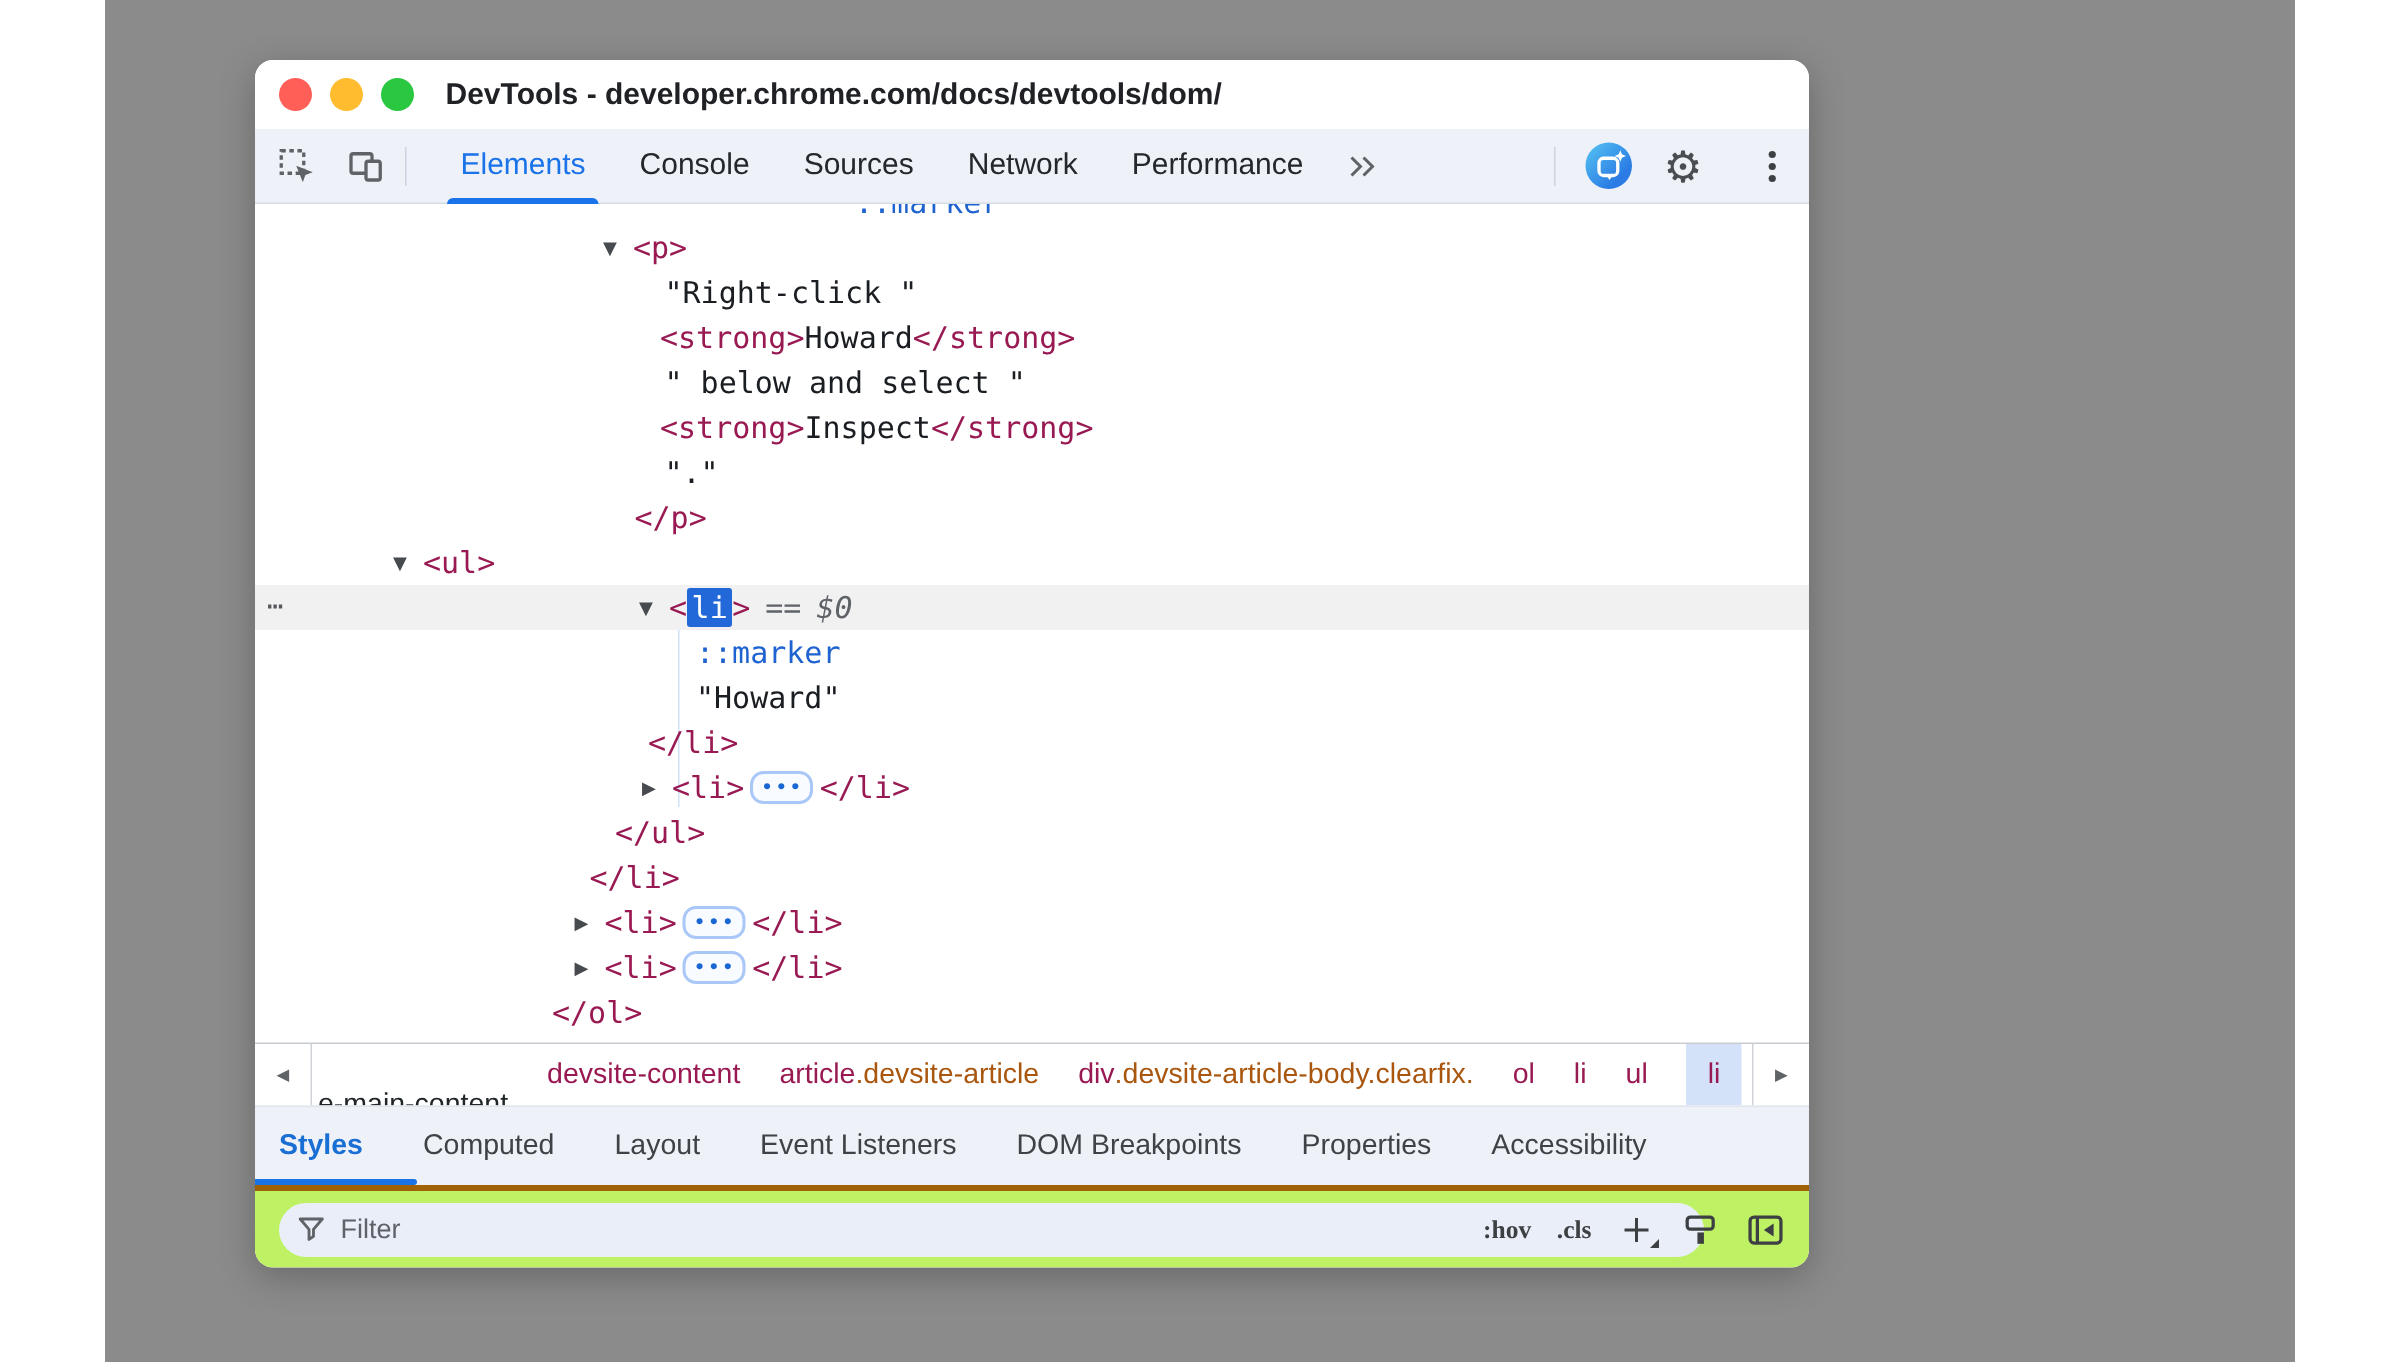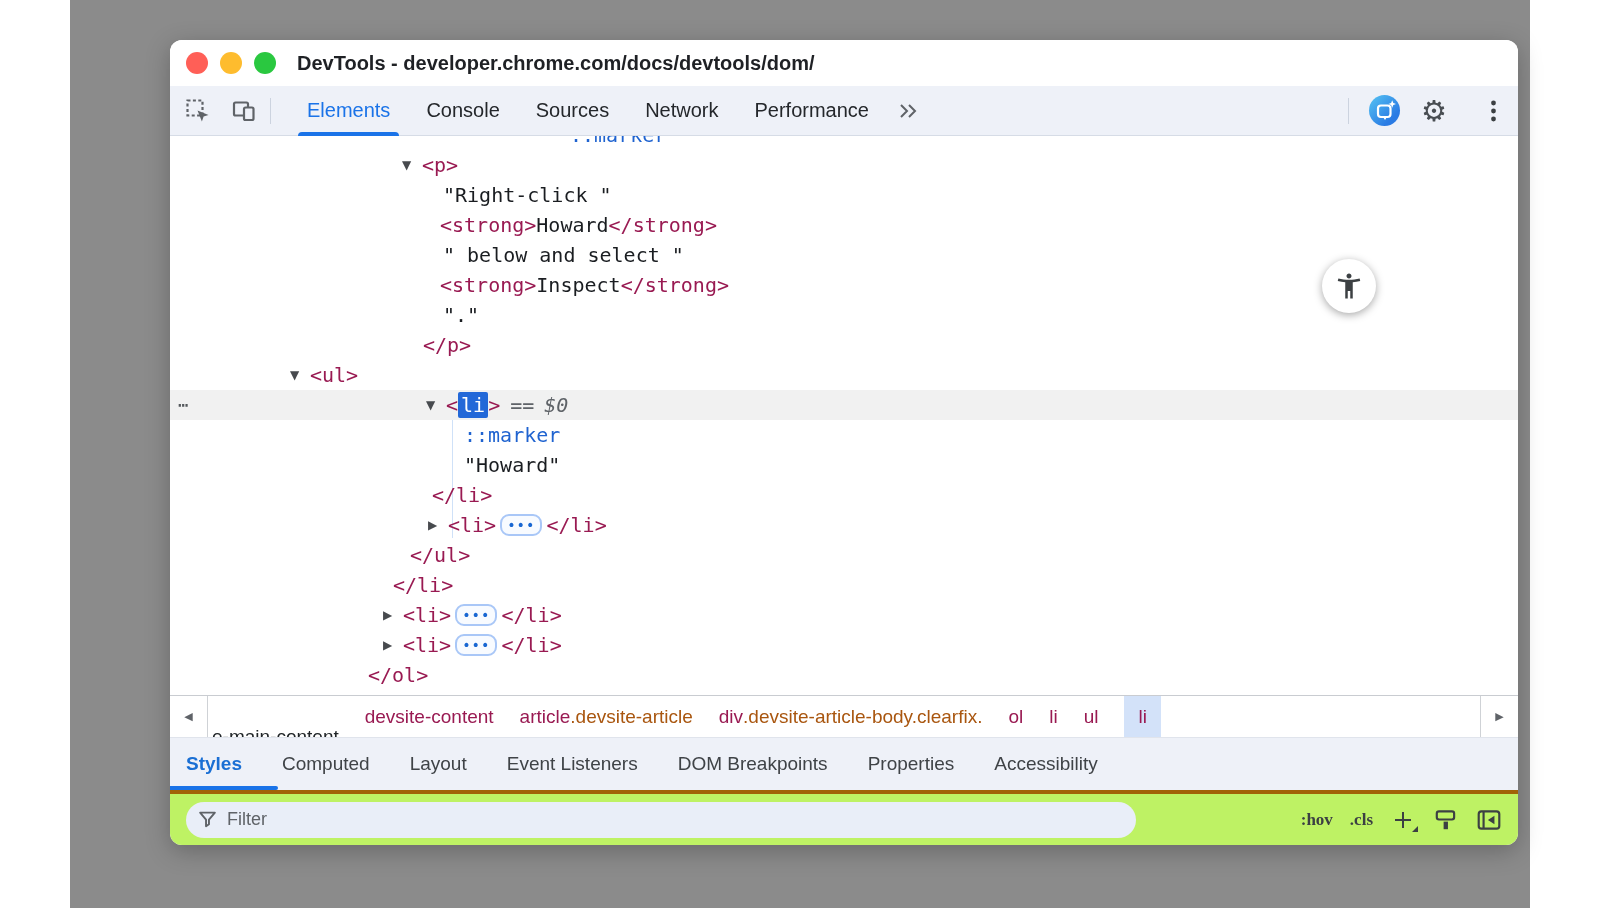--- a/index.html
+++ b/index.html
@@ -1,19 +1,19 @@
 <!DOCTYPE html>
 <html><head>
 <meta charset="utf-8">
 <style>
   * { margin:0; padding:0; box-sizing:border-box; }
   html,body { width:1600px; height:908px; background:#ffffff; overflow:hidden;
     font-family:"Liberation Sans", sans-serif; }
   .backdrop { position:absolute; left:70px; top:0; width:1460px; height:908px; background:#8b8b8b; }
-  .window { position:absolute; left:170px; top:40px; width:1348px; height:805px;
+  .window { position:absolute; left:170px; top:40px; width:1036px; height:805px;
     background:#ffffff; border-radius:12px; overflow:hidden;
     box-shadow:0 6px 24px rgba(0,0,0,0.25); }
 
   
   .titlebar { height:46px; background:#ffffff; display:flex; align-items:center; position:relative; }
   .lights { display:flex; gap:12px; padding-left:16px; }
   .light { width:22px; height:22px; border-radius:50%; }
   .titlebar .title { position:absolute; left:127px; font-size:20px; font-weight:bold; color:#1f2125; }
 
   
@@ -158,21 +158,21 @@
     <div class="guide"></div>
     <div id="tree-rows">
         <div class="row clipped" style="padding-left: 400px;"><span class="seg-pseudo">::marker</span></div>
         <div class="row" style="padding-left: 232px;"><span class="arrow">▼</span><span class="seg-tag">&lt;p&gt;</span></div>
         <div class="row" style="padding-left: 273px;"><span class="seg-text">"Right-click "</span></div>
         <div class="row" style="padding-left: 270px;"><span class="seg-tag">&lt;strong&gt;</span><span class="seg-text">Howard</span><span class="seg-tag">&lt;/strong&gt;</span></div>
         <div class="row" style="padding-left: 273px;"><span class="seg-text">" below and select "</span></div>
         <div class="row" style="padding-left: 270px;"><span class="seg-tag">&lt;strong&gt;</span><span class="seg-text">Inspect</span><span class="seg-tag">&lt;/strong&gt;</span></div>
         <div class="row" style="padding-left: 273px;"><span class="seg-text">"."</span></div>
         <div class="row" style="padding-left: 253px;"><span class="seg-tag">&lt;/p&gt;</span></div>
-        <div class="row" style="padding-left: 120px;"><span class="arrow">▼</span><span class="seg-tag">&lt;ul&gt;</span></div>
+        <div class="row" style="padding-left: 92px;"><span class="arrow">▼</span><span class="seg-tag">&lt;ul&gt;</span></div>
         <div class="row sel" style="padding-left: 256px;"><span class="dots">⋯</span><span class="arrow">▼</span><span class="seg-tag">&lt;</span><span class="hl-tag">li</span><span class="seg-tag">&gt;</span><span class="seg-eq">==</span><span class="seg-var">$0</span></div>
         <div class="row" style="padding-left: 294px;"><span class="seg-pseudo">::marker</span></div>
         <div class="row" style="padding-left: 294px;"><span class="seg-text">"Howard"</span></div>
         <div class="row" style="padding-left: 262px;"><span class="seg-tag">&lt;/li&gt;</span></div>
         <div class="row" style="padding-left: 258px;"><span class="arrow">▶</span><span class="seg-tag">&lt;li&gt;</span><span class="badge">•••</span><span class="seg-tag">&lt;/li&gt;</span></div>
         <div class="row" style="padding-left: 240px;"><span class="seg-tag">&lt;/ul&gt;</span></div>
         <div class="row" style="padding-left: 223px;"><span class="seg-tag">&lt;/li&gt;</span></div>
         <div class="row" style="padding-left: 213px;"><span class="arrow">▶</span><span class="seg-tag">&lt;li&gt;</span><span class="badge">•••</span><span class="seg-tag">&lt;/li&gt;</span></div>
         <div class="row" style="padding-left: 213px;"><span class="arrow">▶</span><span class="seg-tag">&lt;li&gt;</span><span class="badge">•••</span><span class="seg-tag">&lt;/li&gt;</span></div>
         <div class="row" style="padding-left: 198px;"><span class="seg-tag">&lt;/ol&gt;</span></div>

